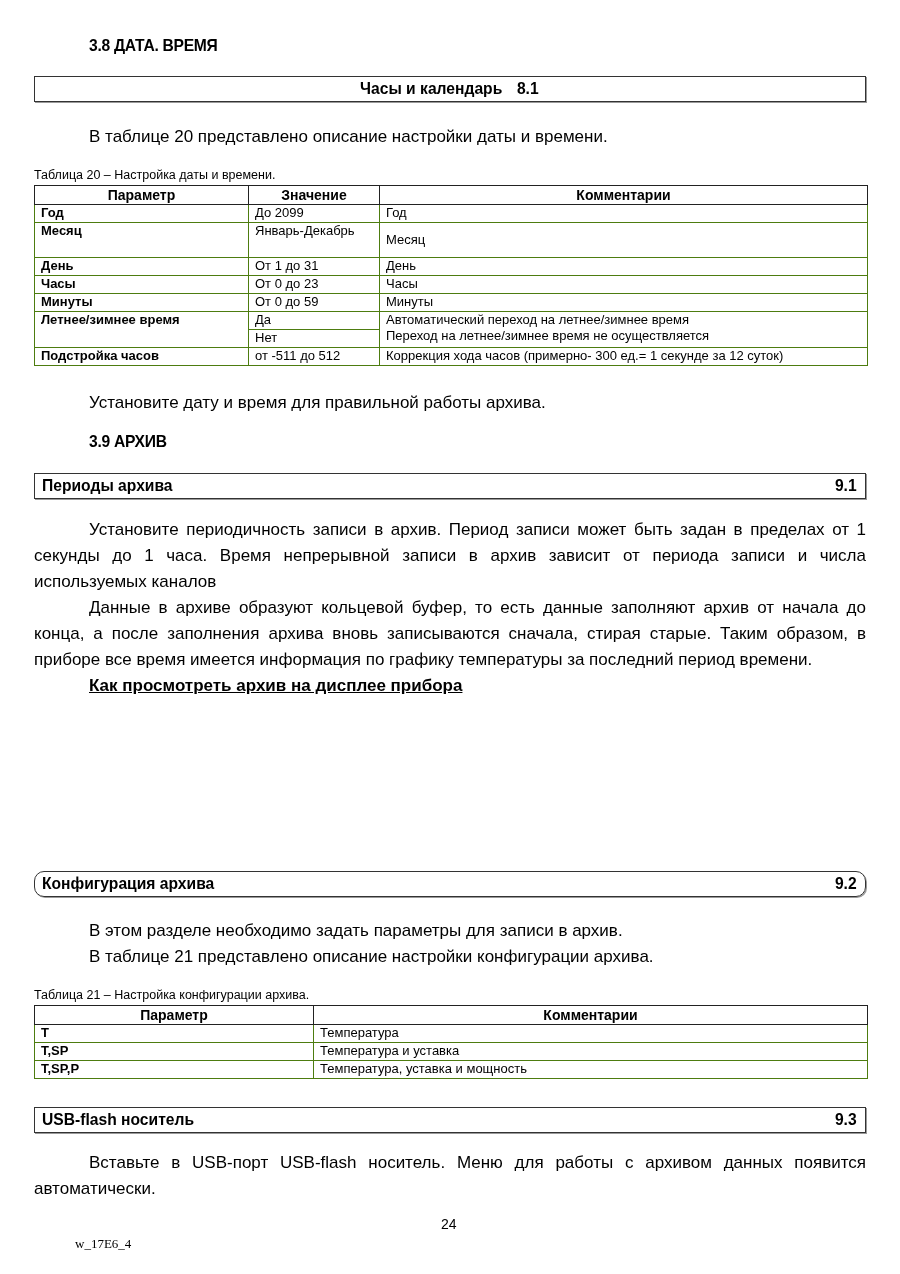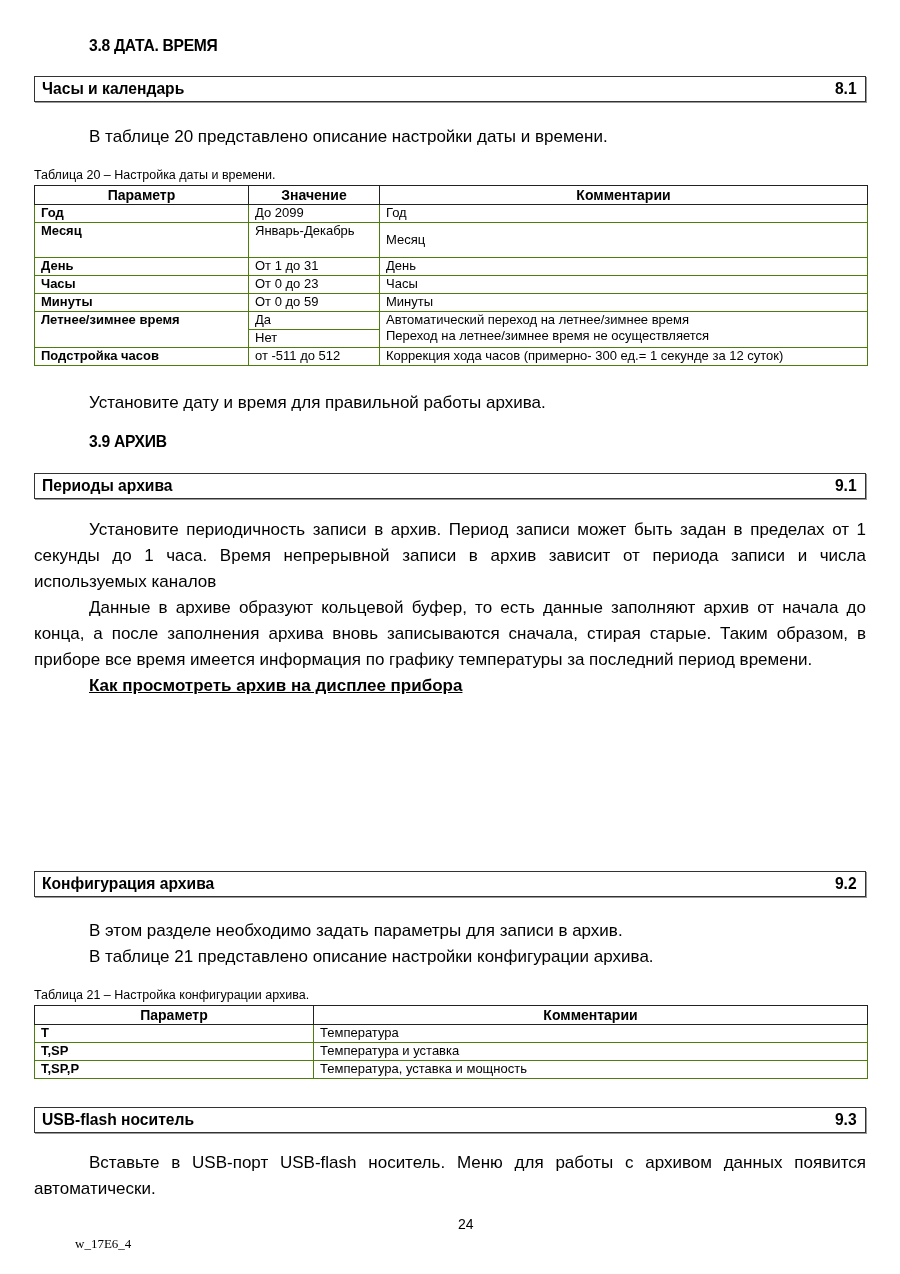--- a/index.html
+++ b/index.html
@@ -37,29 +37,29 @@
     table.doc td {
       border: 1px solid #4d7c0f; padding: 0 6px; vertical-align: top; height: 17px;
     }
     table.doc td.b { font-weight: bold; }
     table.doc th {
       border: 1px solid #222; padding: 0 6px; text-align: center; font-weight: bold;
       font-size: 14px; height: 18px;
     }
     td.mid { vertical-align: middle !important; }
     .underline { text-decoration: underline; font-weight: bold; }
-    .footer-page { left: 458px; top: 1216px; font-family: "Liberation Sans", sans-serif; font-size: 14px; }
+    .footer-page { left: 441px; top: 1216px; font-family: "Liberation Sans", sans-serif; font-size: 14px; }
     .footer-code { left: 35px; top: 1236px; font-family: "Liberation Serif", serif; font-size: 13px; margin-left: 40px; }
   </style>
 </head>
 <body>
 
 <div class="abs h-section" style="top:36px;">3.8 ДАТА. ВРЕМЯ</div>
 
-<div class="abs bar" style="top:76px;">
+<div class="abs bar" style="top:76px;justify-content:center;">
   <span class="left">Часы и календарь</span>
   <span class="right">8.1</span>
 </div>
 
 <div class="abs para" style="top:124px;">
   <p>В таблице 20 представлено описание настройки даты и времени.</p>
 </div>
 
 <div class="abs caption" style="top:168px;">Таблица 20 – Настройка даты и времени.</div>
 
@@ -129,21 +129,21 @@
   <span class="left">Периоды архива</span>
   <span class="right">9.1</span>
 </div>
 
 <div class="abs para" style="top:517px;">
   <p>Установите периодичность записи в архив. Период записи может быть задан в пределах от 1 секунды до 1 часа. Время непрерывной записи в архив зависит от периода записи и числа используемых каналов</p>
   <p>Данные в архиве образуют кольцевой буфер, то есть данные заполняют архив от начала до конца, а после заполнения архива вновь записываются сначала, стирая старые. Таким образом, в приборе все время имеется информация по графику температуры за последний период времени.</p>
   <p><span class="underline">Как просмотреть архив на дисплее прибора</span></p>
 </div>
 
-<div class="abs bar" style="top:871px;">
+<div class="abs bar" style="top:871px;border-radius:10px;">
   <span class="left">Конфигурация архива</span>
   <span class="right">9.2</span>
 </div>
 
 <div class="abs para" style="top:918px;">
   <p>В этом разделе необходимо задать параметры для записи в архив.</p>
   <p>В таблице 21 представлено описание настройки конфигурации архива.</p>
 </div>
 
 <div class="abs caption" style="top:988px;">Таблица 21 – Настройка конфигурации архива.</div>

